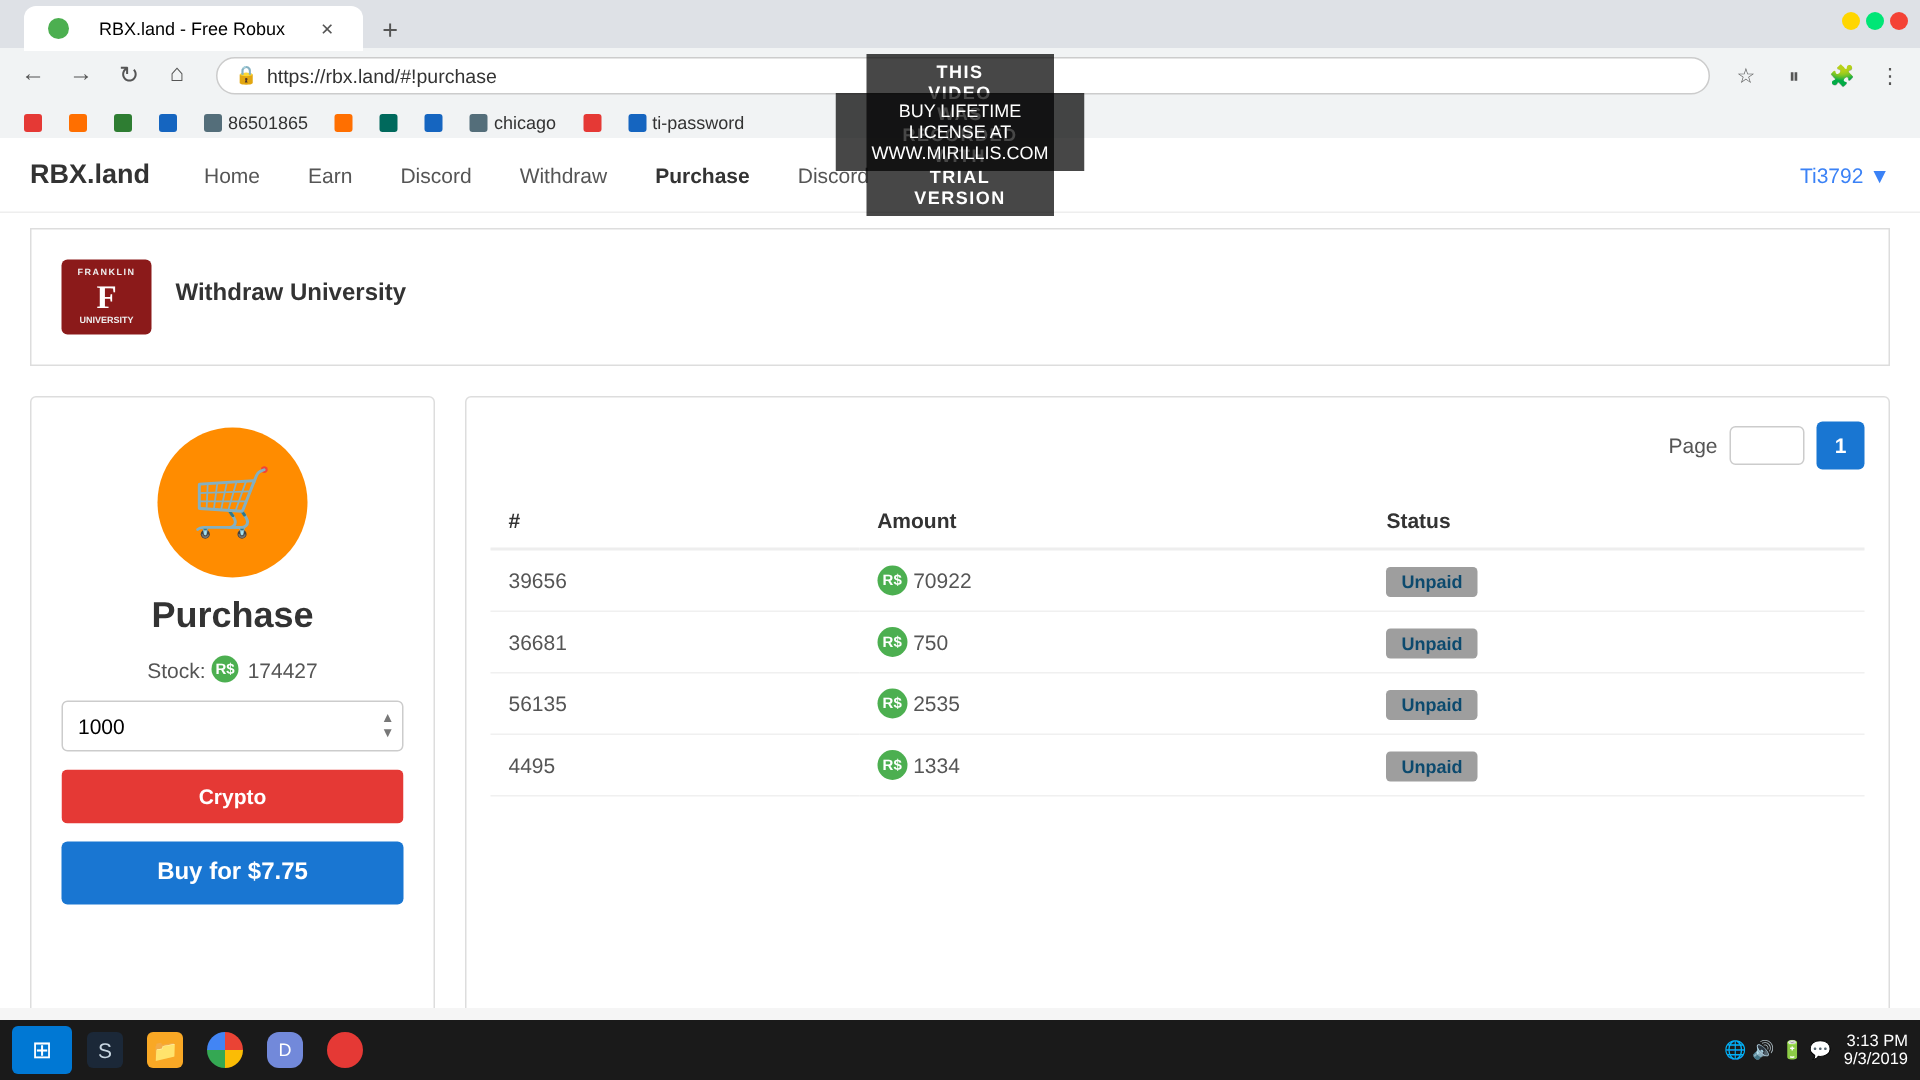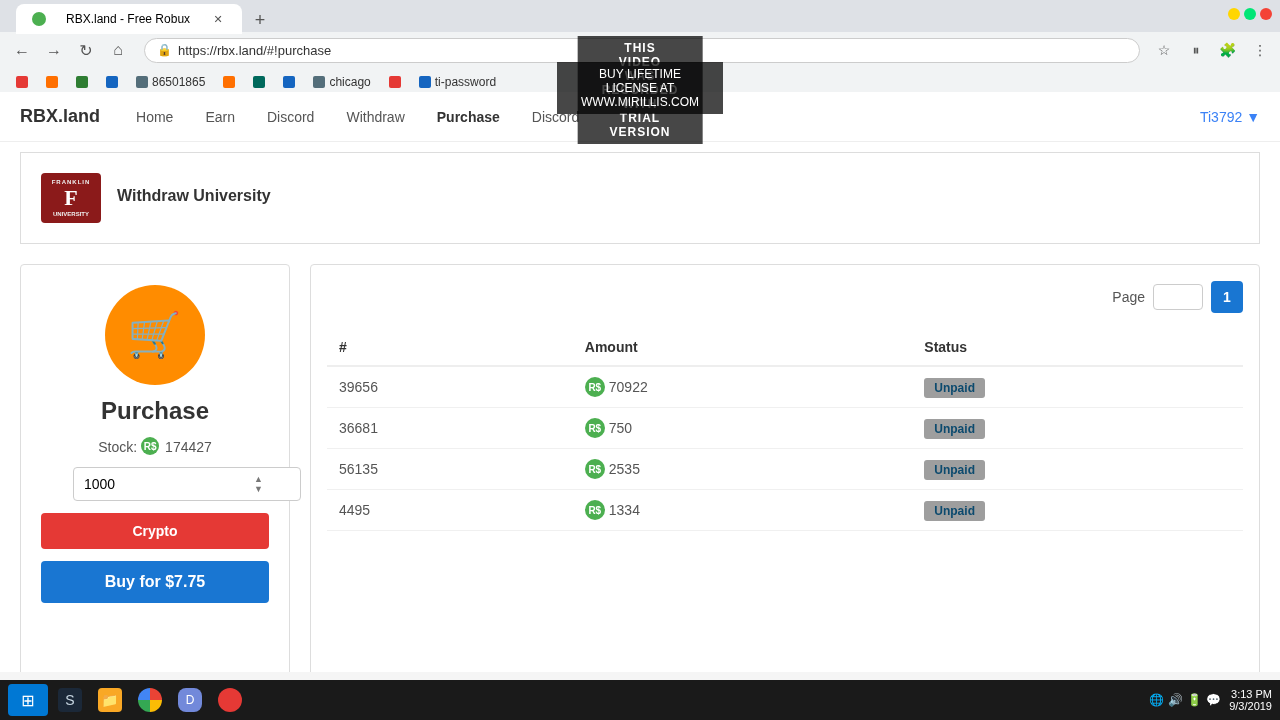--- a/index.html
+++ b/index.html
@@ -55,21 +55,21 @@
     .main-content { display: flex; padding: 10px 20px; gap: 20px; height: calc(100% - 120px); }
 
     
     .purchase-card { background: #fff; border: 1px solid #ddd; border-radius: 4px; padding: 20px; width: 270px; display: flex; flex-direction: column; align-items: center; gap: 12px; flex-shrink: 0; }
     .purchase-icon { width: 100px; height: 100px; background: #FF8C00; border-radius: 50%; display: flex; align-items: center; justify-content: center; }
     .basket-icon { font-size: 44px; }
     .purchase-title { font-size: 24px; font-weight: bold; color: #333; }
     .stock-line { display: flex; align-items: flex-end; gap: 4px; font-size: 14px; color: #555; }
     .rs-badge { background: #4CAF50; color: #fff; border-radius: 50%; width: 18px; height: 18px; display: inline-flex; align-items: center; justify-content: center; font-size: 10px; font-weight: bold; margin-right: 2px; }
     .amount-input-wrap { width: 100%; position: relative; }
-    .amount-input { width: 100%; border: 1px solid #ccc; border-radius: 4px; padding: 8px 28px 8px 10px; font-size: 14px; outline: none; margin-left: 32px; }
+    .amount-input { width: 100%; border: 1px solid #ccc; border-radius: 4px; padding: 8px 28px 8px 10px; font-size: 14px; outline: none; }
     .amount-arrows { position: absolute; right: 6px; top: 50%; transform: translateY(-50%); display: flex; flex-direction: column; gap: 1px; cursor: pointer; }
     .arrow-up, .arrow-down { font-size: 9px; color: #777; line-height: 1; }
     .payment-btns { display: flex; width: 100%; border-radius: 4px; overflow: hidden; }
     .btn-paypal { flex: 1; background: #4CAF50; color: #fff; border: none; padding: 10px; cursor: pointer; font-size: 14px; font-weight: bold; }
     .btn-crypto { flex: 1; background: #e53935; color: #fff; border: none; padding: 10px; cursor: pointer; font-size: 14px; font-weight: bold; }
     .btn-buy { width: 100%; background: #1976D2; color: #fff; border: none; border-radius: 4px; padding: 12px; cursor: pointer; font-size: 16px; font-weight: bold; }
 
     
     .orders-section { flex: 1; background: #fff; border: 1px solid #ddd; border-radius: 4px; padding: 16px; }
     .pagination { display: flex; align-items: center; justify-content: flex-end; gap: 8px; margin-bottom: 16px; }

